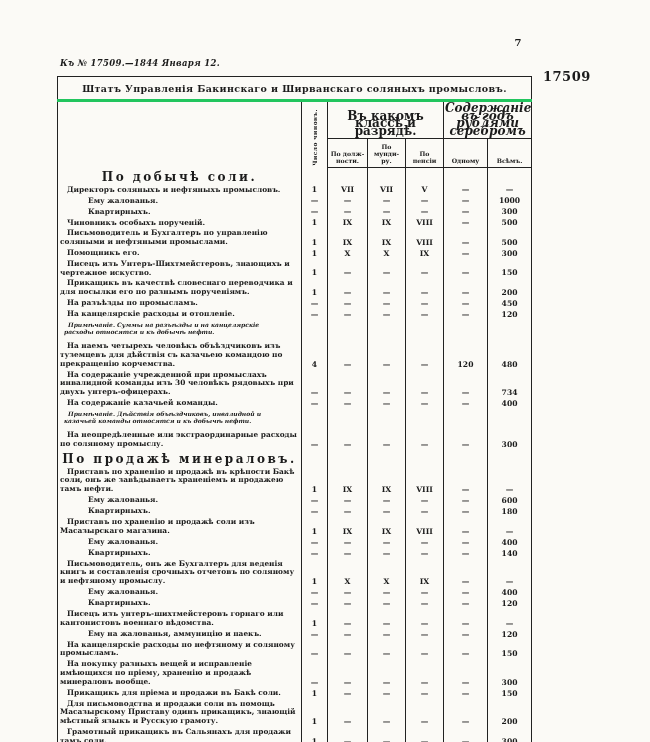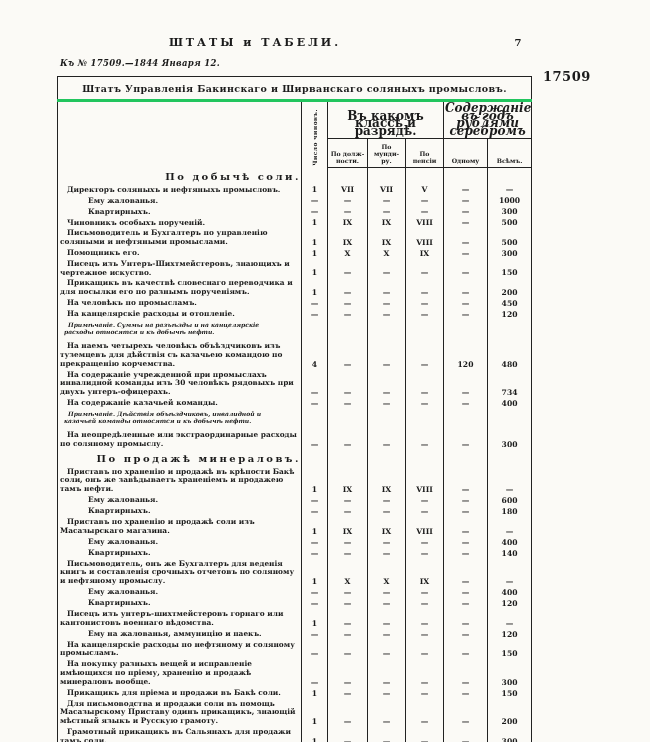--- a/index.html
+++ b/index.html
@@ -69,21 +69,21 @@
     font-size:6.2px;font-weight:bold;text-align:center;vertical-align:middle;
     border-left:1px solid #222;border-bottom:1px solid #222;
     padding:3px 1px !important;line-height:7px;height:22px;
   }
   td.lbl{
     font-size:7.4px;line-height:8.8px;text-align:left;
     padding:1px 3px 1px 2px !important;text-indent:7px;
   }
   td.lbl.sub{padding-left:30px !important;text-indent:0;margin-top:46px;}
   td.lbl.section{
-    text-align:right;text-indent:0;font-size:10px;letter-spacing:2.5px;
+    text-align:center;text-indent:0;font-size:12px;letter-spacing:2.5px;
     padding:5px 0 3px 0 !important;
   }
   td.lbl.note{
     font-size:6px;line-height:6.6px;font-style:italic;font-weight:bold;
     padding:2px 14px 2px 6px !important;text-indent:4px;letter-spacing:0;
   }
   td.val{
     text-align:center;font-size:7.6px;line-height:9px;
     border-left:1px solid #222;padding:1px 1px !important;
   }
@@ -94,21 +94,20 @@
   }
   tr.total-row td.lbl{
     text-align:center;text-indent:0;font-size:8px;letter-spacing:3.5px;
   }
 </style>
 </head>
 <body>
 
 <div class="page">
 
-  <div class="running-head">ШТАТЫ и ТАБЕЛИ.</div>
   <div class="page-num">7</div>
   <div class="doc-ref">Къ № 17509.—1844 Января 12.</div>
   <div class="stamp">17509</div>
 
   <div class="table-wrap">
     <table class="staff">
       <colgroup>
         <col class="c-label">
           <col class="c-num">
           <col class="c-pos">
@@ -213,21 +212,21 @@
           <tr>
             <td class="lbl item">Прикащикъ въ качествѣ словеснаго переводчика и для посылки его по разнымъ порученіямъ.</td>
             <td class="val">1</td>
             <td class="val">—</td>
             <td class="val">—</td>
             <td class="val">—</td>
             <td class="val">—</td>
             <td class="val">200</td>
           </tr>
           <tr>
-            <td class="lbl item">На человѣкъ по промысламъ.</td>
+            <td class="lbl item">На разъѣзды по промысламъ.</td>
             <td class="val">—</td>
             <td class="val">—</td>
             <td class="val">—</td>
             <td class="val">—</td>
             <td class="val">—</td>
             <td class="val">450</td>
           </tr>
           <tr>
             <td class="lbl item">На канцелярскіе расходы и отопленіе.</td>
             <td class="val">—</td>

